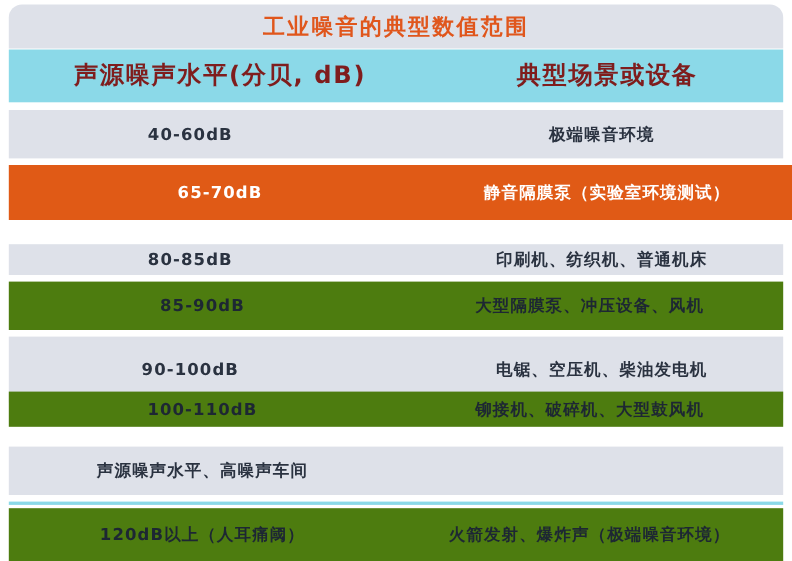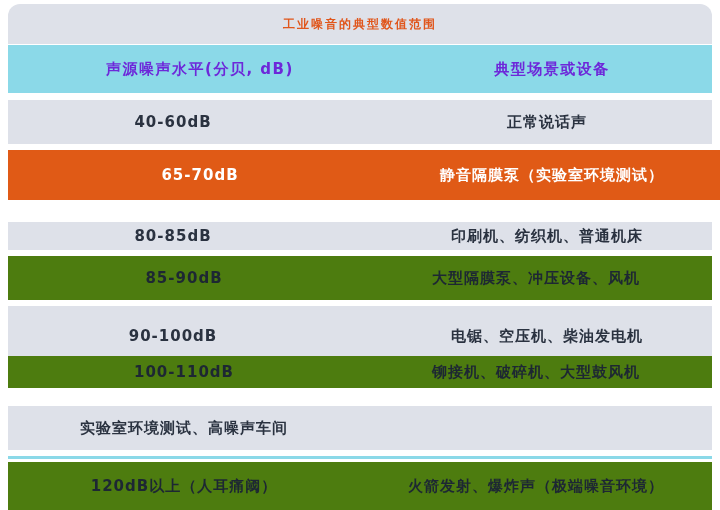--- a/index.html
+++ b/index.html
@@ -28,21 +28,21 @@
     width: 704px;
     height: 40px;
     background: #dee1e9;
     border-radius: 12px 12px 0 0;
     display: flex;
     align-items: center;
     justify-content: center;
   }
   .title-text {
     color: #e0561c;
-    font-size: 12px;
+    font-size: 20px;
     font-weight: bold;
     letter-spacing: 2px;
     line-height: 1;
   }
 
   .row {
     position: absolute;
     left: 8px;
     width: 704px;
     display: flex;
@@ -62,22 +62,22 @@
   }
   .cell-left  { width: 352px; }
   .cell-right { width: 352px; }
 
   .header-row {
     top: 45px;
     height: 48px;
     background: #8bd9e8;
   }
   .header-row .cell {
-    color: #6d28d9;
-    font-size: 15px;
+    color: #7f1d1d;
+    font-size: 22px;
     letter-spacing: 1.5px;
     margin-left: 32px;
   }
 
   .row-gray  { background: #dee1e9; color: #2a3240; gap: 44px; }
   .row-cyan  { background: #4d7c0f; color: #1d2733; }
   .row-accent{ background: #e05a16; color: #ffffff; padding-left: 16px; }
 
   .r1 { top: 100px;  height: 44px; }
   .r2 { top: 150px;  height: 50px; }
@@ -109,21 +109,21 @@
     <div class="title-text">工业噪音的典型数值范围</div>
   </div>
 
   <div class="row header-row">
     <div class="cell cell-left">声源噪声水平(分贝, dB)</div>
     <div class="cell cell-right">典型场景或设备</div>
   </div>
 
   <div class="row row-gray r1">
     <div class="cell cell-left">40-60dB</div>
-    <div class="cell cell-right">正常说话声</div>
+    <div class="cell cell-right">极端噪音环境</div>
   </div>
 
   <div class="row row-accent r2">
     <div class="cell cell-left">65-70dB</div>
     <div class="cell cell-right">静音隔膜泵（实验室环境测试）</div>
   </div>
 
   <div class="row row-gray r3">
     <div class="cell cell-left">80-85dB</div>
     <div class="cell cell-right">印刷机、纺织机、普通机床</div>
@@ -138,21 +138,21 @@
     <div class="cell cell-left">90-100dB</div>
     <div class="cell cell-right">电锯、空压机、柴油发电机</div>
   </div>
 
   <div class="row row-cyan r6">
     <div class="cell cell-left">100-110dB</div>
     <div class="cell cell-right">铆接机、破碎机、大型鼓风机</div>
   </div>
 
   <div class="row row-gray r7">
-    <div class="cell cell-right">实验室环境测试、高噪声车间</div>
+    <div class="cell cell-right">声源噪声水平、高噪声车间</div>
   </div>
 
   <div class="tail-strip"></div>
 
   <div class="row row-cyan r8">
     <div class="cell cell-left">120dB以上（人耳痛阈）</div>
     <div class="cell cell-right">火箭发射、爆炸声（极端噪音环境）</div>
   </div>
 
 </div>

